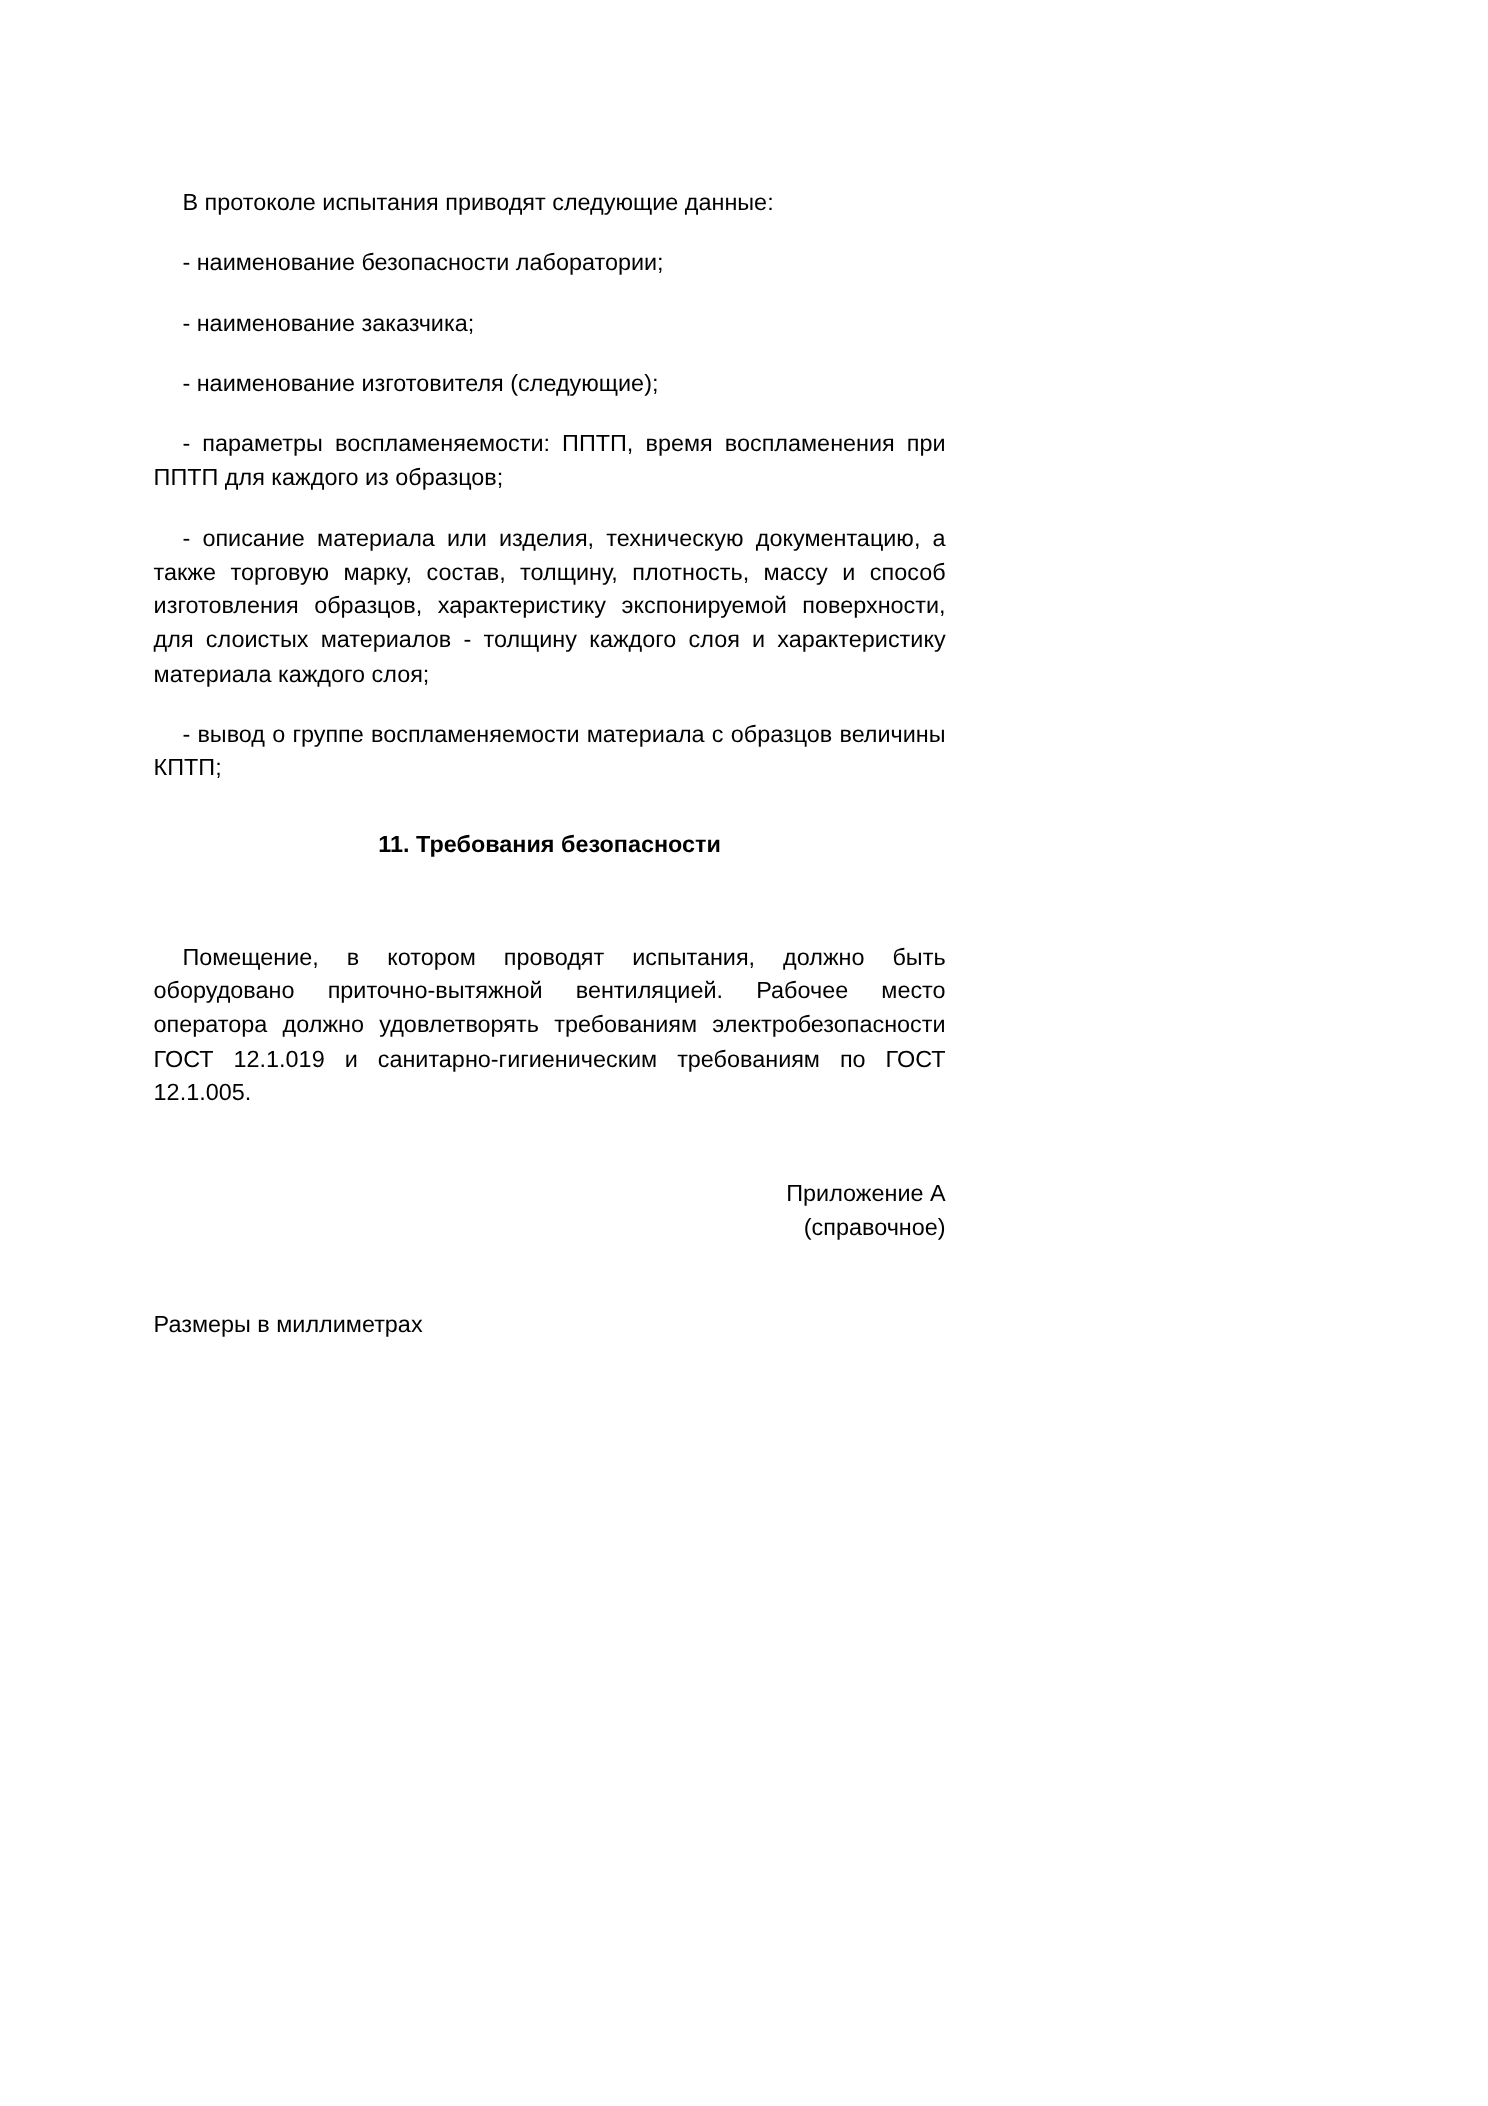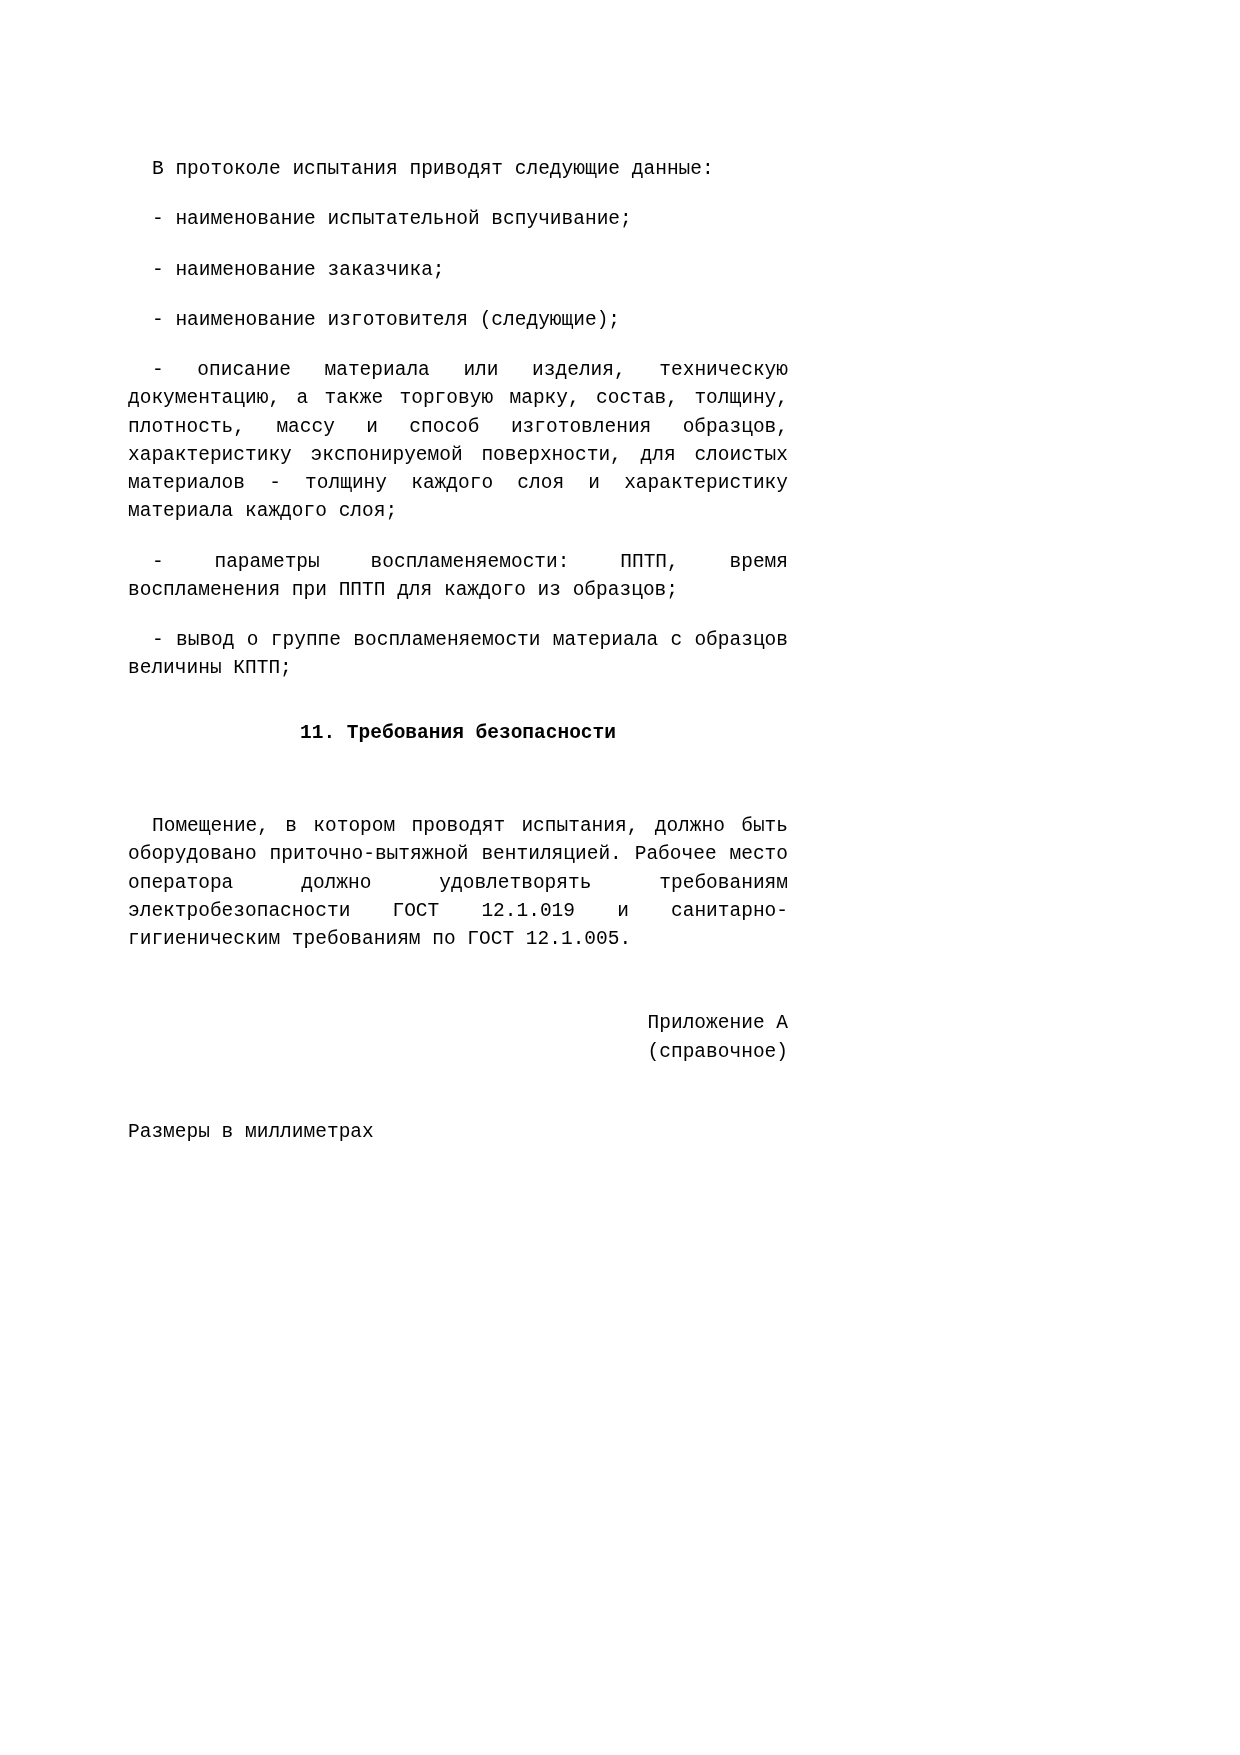--- a/index.html
+++ b/index.html
@@ -6,21 +6,21 @@
     margin: 0;
     padding: 0;
     background: #ffffff;
   }
   .page {
     position: relative;
     width: 1210px;
     height: 1755px;
     margin: 0 auto;
     background: #ffffff;
-    font-family: Liberation Mono, monospace;
+    font-family: Liberation Sans, sans-serif;
     color: #000000;
     box-sizing: border-box;
   }
   .content {
     position: absolute;
     left: 113px;
     top: 155px;
     width: 660px;
   }
   p {
@@ -64,25 +64,25 @@
   }
 </style>
 </head>
 <body>
 
 <div class="page">
   <div class="content">
 
     <p class="indent">В протоколе испытания приводят  следующие данные:</p>
 
-    <p class="indent">- наименование испытательной вспучивание;</p>
+    <p class="indent">- наименование безопасности лаборатории;</p>
     <p class="indent">- наименование заказчика;</p>
     <p class="indent">- наименование изготовителя (следующие);</p>
+    <p class="indent">- параметры воспламеняемости: ППТП, время воспламенения при ППТП для каждого из образцов;</p>
     <p class="indent">- описание материала или изделия, техническую документацию, а также торговую марку, состав, толщину, плотность, массу и способ изготовления образцов, характеристику экспонируемой поверхности, для слоистых материалов - толщину каждого слоя и характеристику материала каждого слоя;</p>
-    <p class="indent">- параметры воспламеняемости: ППТП, время воспламенения при ППТП для каждого из образцов;</p>
     <p class="indent">- вывод о группе воспламеняемости материала с образцов величины КПТП;</p>
 
     <h2 class="section-heading">11. Требования безопасности</h2>
 
     <p class="indent body-para">Помещение, в котором проводят испытания, должно быть оборудовано приточно-вытяжной вентиляцией. Рабочее место оператора должно удовлетворять требованиям электробезопасности ГОСТ 12.1.019 и санитарно-гигиеническим требованиям по ГОСТ 12.1.005.</p>
 
     <div class="appendix">
       <div>Приложение А</div>
       <div>(справочное)</div>
     </div>

